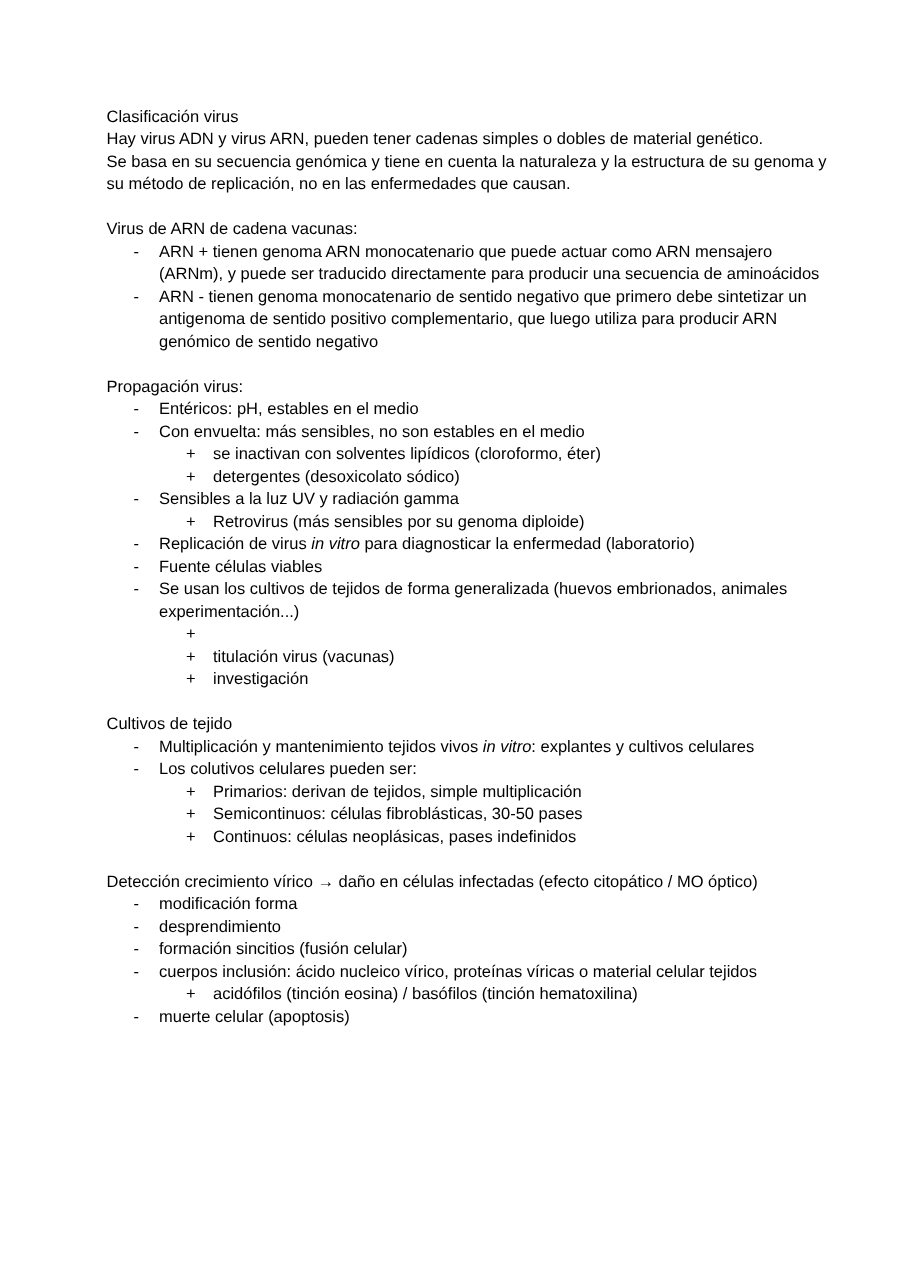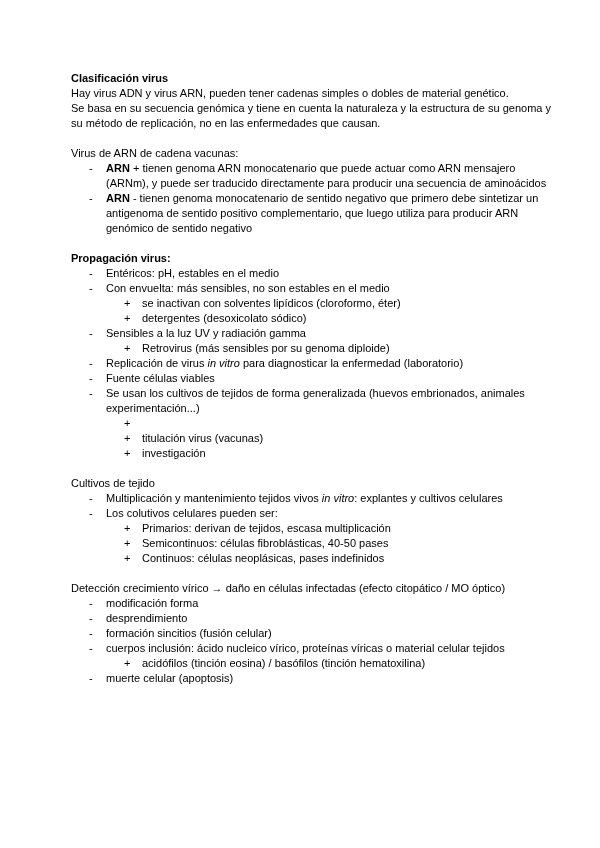--- a/index.html
+++ b/index.html
@@ -22,21 +22,21 @@
   }
   .para, .heading { margin: 0; }
   .heading { font-weight: bold; }
   .blank { height: 15px; }
   .li { display: flex; }
   .li1 { padding-left: 18px; }
   .li1 > .marker { flex: none; width: 17px; }
   .li2 { padding-left: 53px; }
   .li2 > .marker { flex: none; width: 18px; }
   .li-text { flex: 1 1 auto; min-width: 0; }
-  .b { font-weight: bold; }
+  .b { font-weight: normal; }
   .i { font-style: italic; text-align: center; }
 </style>
 </head>
 <body>
 
 <div class="page">
     <div class="heading"><span><span class="b">Clasificación virus</span></span></div>
     <div class="para"><span><span>Hay virus ADN y virus ARN, pueden tener cadenas simples o dobles de material genético.</span></span></div>
     <div class="para"><span><span>Se basa en su secuencia genómica y tiene en cuenta la naturaleza y la estructura de su genoma y su método de replicación, no en las enfermedades que causan.</span></span></div>
     <div class="blank"></div>
@@ -103,25 +103,25 @@
     <div class="li li1">
       <span class="marker">-</span>
       <span class="li-text"><span>Multiplicación y mantenimiento tejidos vivos </span><span class="i">in vitro</span><span>: explantes y cultivos celulares</span></span>
     </div>
     <div class="li li1">
       <span class="marker">-</span>
       <span class="li-text"><span>Los colutivos celulares pueden ser:</span></span>
     </div>
     <div class="li li2">
       <span class="marker">+</span>
-      <span class="li-text"><span>Primarios: derivan de tejidos, escasa multiplicación</span></span>
+      <span class="li-text"><span>Primarios: derivan de tejidos, simple multiplicación</span></span>
     </div>
     <div class="li li2">
       <span class="marker">+</span>
-      <span class="li-text"><span>Semicontinuos: células fibroblásticas, 40-50 pases</span></span>
+      <span class="li-text"><span>Semicontinuos: células fibroblásticas, 30-50 pases</span></span>
     </div>
     <div class="li li2">
       <span class="marker">+</span>
       <span class="li-text"><span>Continuos: células neoplásicas, pases indefinidos</span></span>
     </div>
     <div class="blank"></div>
     <div class="para"><span><span>Detección crecimiento vírico → daño en células infectadas (efecto citopático / MO óptico)</span></span></div>
     <div class="li li1">
       <span class="marker">-</span>
       <span class="li-text"><span>modificación forma</span></span>

